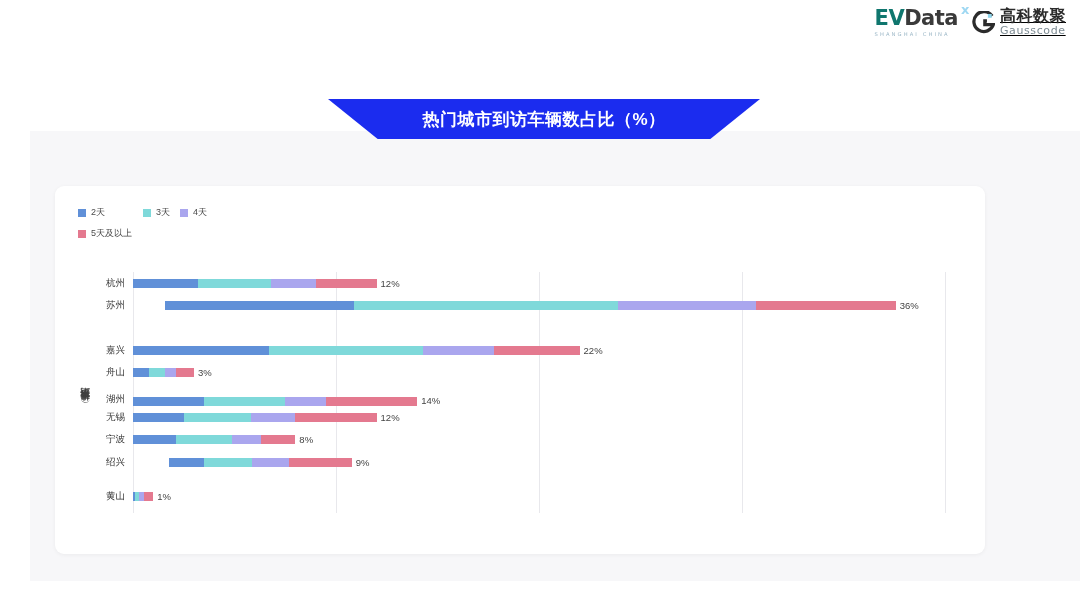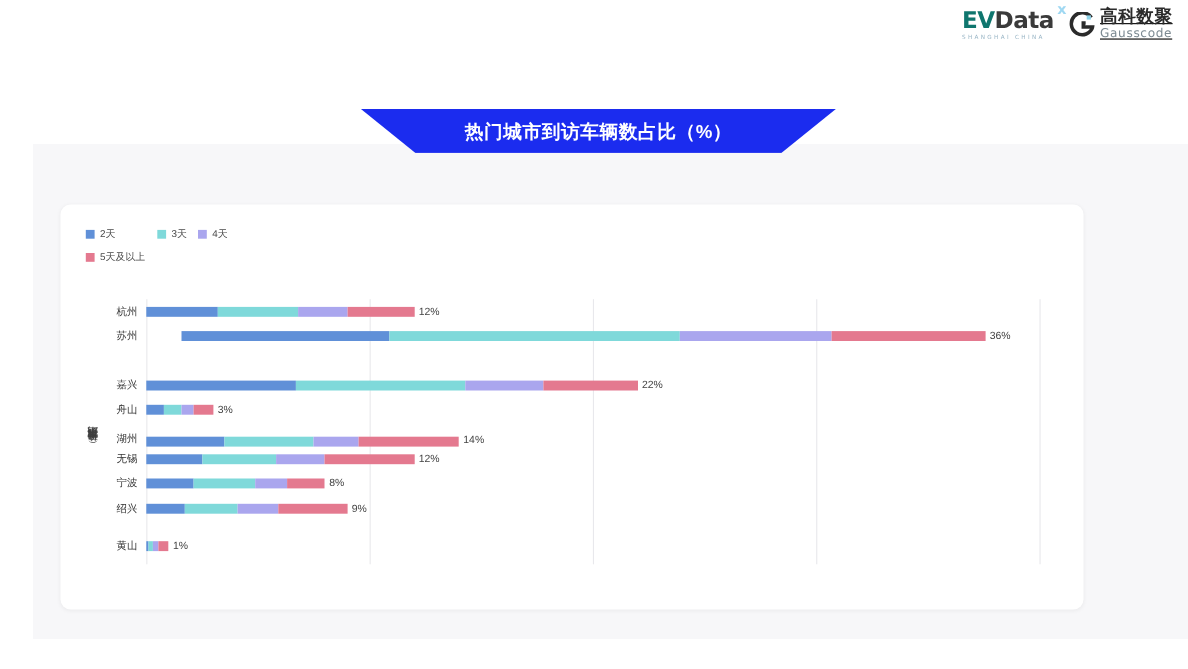--- a/index.html
+++ b/index.html
@@ -201,21 +201,21 @@
       <div class="row" style="top: 156.8px;">
         <span class="cat">宁波</span>
         <div class="bar">
           <div class="seg" style="width: 42.63px; background: rgb(96, 144, 216);"></div>
           <div class="seg" style="width: 56.84px; background: rgb(127, 217, 218);"></div>
           <div class="seg" style="width: 28.42px; background: rgb(170, 166, 238);"></div>
           <div class="seg" style="width: 34.51px; background: rgb(228, 121, 143);"></div>
         </div>
         <span class="val">8%</span>
       </div>
-      <div class="row" style="top: 179.2px;">
+      <div class="row" style="top: 179.2px; padding-left: 36px;">
         <span class="cat">绍兴</span>
         <div class="bar">
           <div class="seg" style="width: 34.51px; background: rgb(96, 144, 216);"></div>
           <div class="seg" style="width: 48.72px; background: rgb(127, 217, 218);"></div>
           <div class="seg" style="width: 36.54px; background: rgb(170, 166, 238);"></div>
           <div class="seg" style="width: 62.93px; background: rgb(228, 121, 143);"></div>
         </div>
         <span class="val">9%</span>
       </div>
       <div class="row" style="top: 201.6px; margin-top: 12px;">

